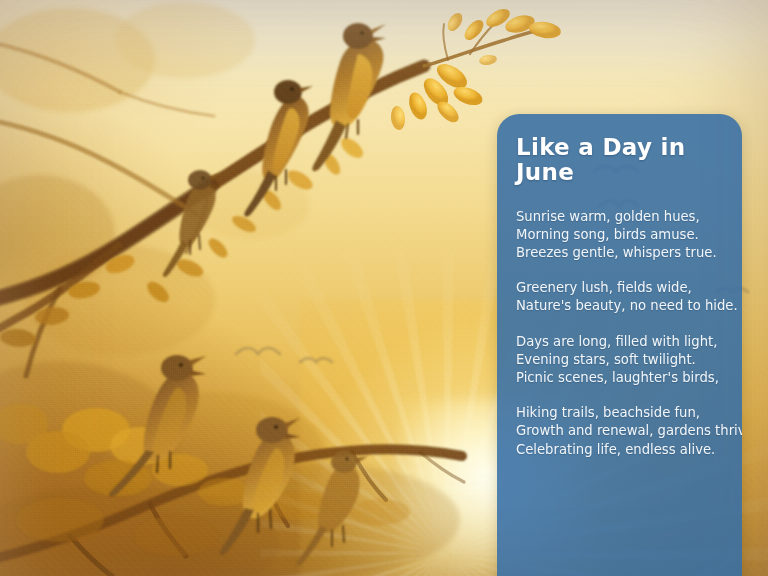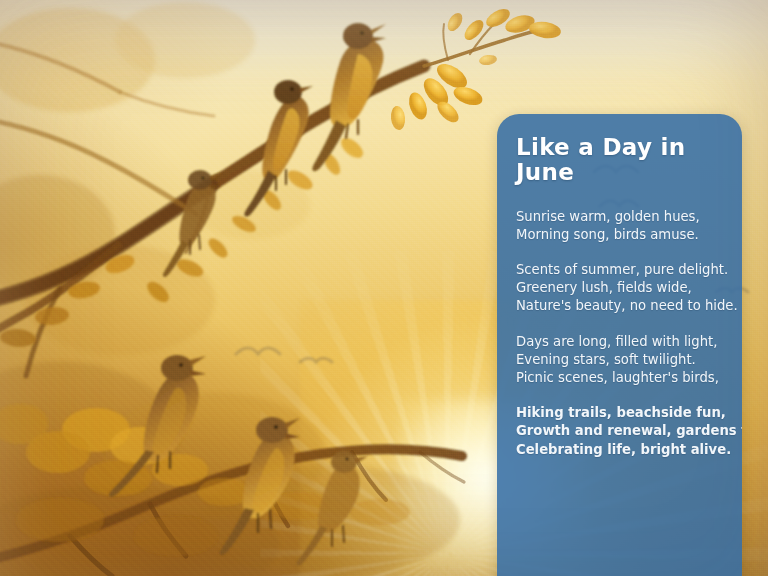--- a/index.html
+++ b/index.html
@@ -122,21 +122,21 @@
     font-size: 23px;
     font-weight: 600;
     letter-spacing: 0.3px;
     line-height: 1.1;
     margin: 3px 0 22px 0;
     text-shadow: 0 1px 2px rgba(20,45,75,0.35);
   }
   .stanza {
     margin: 0 0 17px 0;
   }
-  .stanza:last-child { margin-bottom: 0; font-weight: bold; }
+  .stanza:last-child { margin-bottom: 0; }
   .poem-line {
     color: #f2f6fa;
     font-family: "DejaVu Sans", sans-serif;
     font-size: 13.2px;
     line-height: 18.2px;
     white-space: nowrap;
     text-shadow: 0 1px 1px rgba(25,55,90,0.30);
   }
 </style>
 </head>
@@ -380,35 +380,35 @@
   <div class="layer grain"></div>
   <div class="layer vignette"></div>
 
   <div class="poem-panel">
     <div class="poem-inner">
       <div class="poem-title">Like a Day in June</div>
 
       <div class="stanza">
         <div class="poem-line">Sunrise warm, golden hues,</div>
         <div class="poem-line">Morning song, birds amuse.</div>
+        <div class="poem-line">Breezes gentle, whispers true.</div>
       </div>
 
       <div class="stanza">
-        <div class="poem-line">Scents of summer, pure delight.</div>
         <div class="poem-line">Greenery lush, fields wide,</div>
         <div class="poem-line">Nature's beauty, no need to hide.</div>
       </div>
 
       <div class="stanza">
         <div class="poem-line">Days are long, filled with light,</div>
         <div class="poem-line">Evening stars, soft twilight.</div>
         <div class="poem-line">Picnic scenes, laughter's birds,</div>
       </div>
 
       <div class="stanza">
         <div class="poem-line">Hiking trails, beachside fun,</div>
         <div class="poem-line">Growth and renewal, gardens thrive,</div>
-        <div class="poem-line">Celebrating life, bright alive.</div>
+        <div class="poem-line">Celebrating life, endless alive.</div>
       </div>
     </div>
   </div>
 
 </div>
 
 </body></html>

